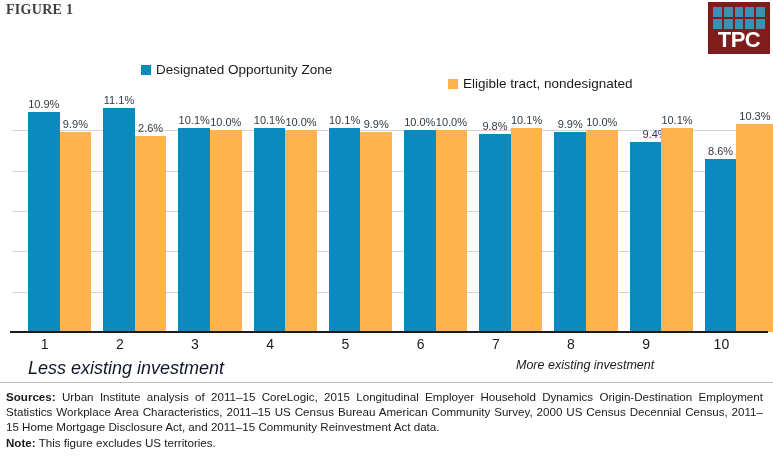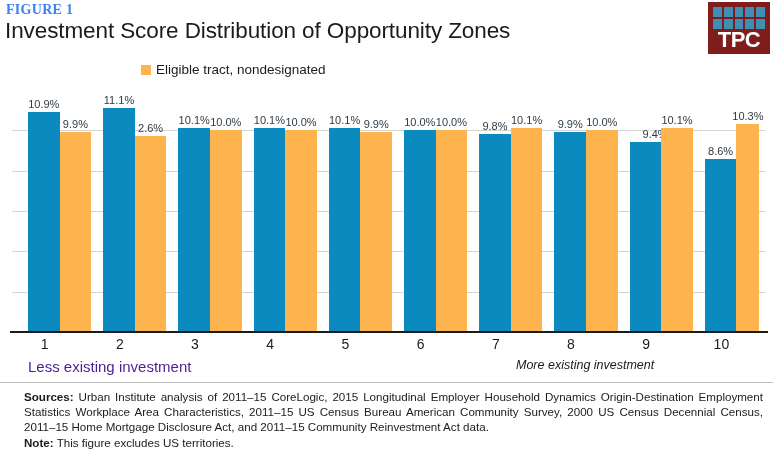--- a/index.html
+++ b/index.html
@@ -28,21 +28,21 @@
     height: 56px;
   }
   #figure-label {
     position: absolute;
     left: 6px;
     top: 2px;
     font-family: "Liberation Serif", serif;
     font-weight: bold;
     font-size: 14px;
     letter-spacing: 0.3px;
-    color: #3b82f6;
+    color: #404040;
   }
   #chart-title {
     position: absolute;
     left: 5px;
     top: 18px;
     font-family: "Liberation Sans", sans-serif;
     font-size: 22.5px;
     font-weight: normal;
     color: #1b1b1b;
     letter-spacing: -0.1px;
@@ -185,41 +185,42 @@
     top: 0;
     font-size: 14px;
     color: #1b1b1b;
     text-align: center;
     transform: translateX(-50%);
   }
   #axis-note-left {
     position: absolute;
     left: 28px;
     top: 358px;
-    font-size: 15px;
-    color: #4c1d95;
+    font-size: 18px;
+    font-style: italic;
+    color: #0f172a;
   }
   #axis-note-right {
     position: absolute;
     left: 516px;
     top: 358px;
     font-size: 12.5px;
     font-style: italic;
     color: #1b1b1b;
   }
 
   
   #footer {
     position: absolute;
     left: 0;
     top: 382px;
     width: 773px;
     height: 82px;
     border-top: 1px solid #bdbdbd;
-    padding: 6px 10px 0 24px;
+    padding: 6px 10px 0 6px;
     box-sizing: border-box;
   }
   #sources-block {
     font-size: 11.6px;
     line-height: 15px;
     color: #1b1b1b;
     text-align: justify;
   }
   #note-block {
     margin-top: 1px;
@@ -229,40 +230,43 @@
   }
   .lead { font-weight: bold; }
 </style>
 </head>
 <body>
 
 <div id="page">
 
   <div id="header">
     <div id="figure-label">FIGURE 1</div>
-    <div id="chart-title">Investment Score Distribution of Opportunity Zones</div>
 
     <div id="logo">
       <div id="logo-grid">
         <span></span>
         <span></span>
         <span></span>
         <span></span>
         <span></span>
         <span></span>
         <span></span>
         <span></span>
         <span></span>
         <span></span>
       </div>
       <div id="logo-text">TPC</div>
     </div>
   </div>
 
   <div id="legend">
+    <div class="legend-item">
+      <span class="legend-swatch" style="background: rgb(11, 138, 192);"></span>
+      <span>Designated Opportunity Zone</span>
+    </div>
     <div class="legend-item">
       <span class="legend-swatch" style="background: rgb(253, 180, 78);"></span>
       <span>Eligible tract, nondesignated</span>
     </div>
   </div>
 
   <div id="plot">
     <div id="gridlines">
         <div class="gridline" style="top: 201.667px;"></div>
         <div class="gridline" style="top: 161.333px;"></div>
@@ -359,21 +363,21 @@
           <div class="bar-wrap" style="left: 31.6px; width: 31.6px;">
             <div class="bar orange" style="height: 203.683px; background: rgb(253, 180, 78);"></div>
             <div class="bar-label" style="bottom: 205.683px;">10.1%</div>
           </div>
         </div>
         <div class="group" style="left: 689.8px; width: 63.2px;">
           <div class="bar-wrap" style="left: 0px; width: 31.6px;">
             <div class="bar blue" style="height: 173.433px; background: rgb(11, 138, 192);"></div>
             <div class="bar-label" style="bottom: 175.433px;">8.6%</div>
           </div>
-          <div class="bar-wrap" style="left: 31.6px; width: 23px;">
+          <div class="bar-wrap" style="left: 31.6px; width: 37px;">
             <div class="bar orange" style="height: 207.717px; background: rgb(253, 180, 78);"></div>
             <div class="bar-label" style="bottom: 209.717px;">10.3%</div>
           </div>
         </div>
       </div>
     <div id="baseline"></div>
   </div>
 
   <div id="xaxis">
       <div class="xtick" style="left: 44.6px;">1</div>

